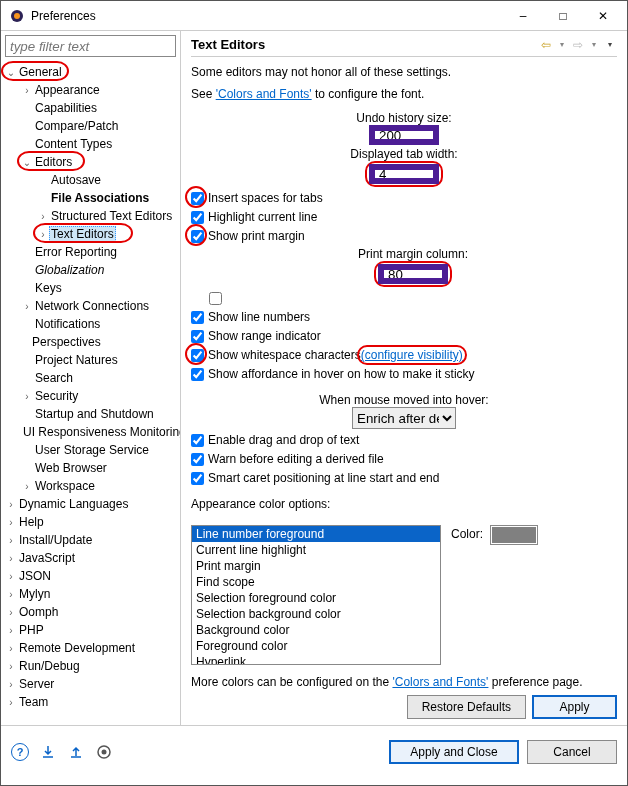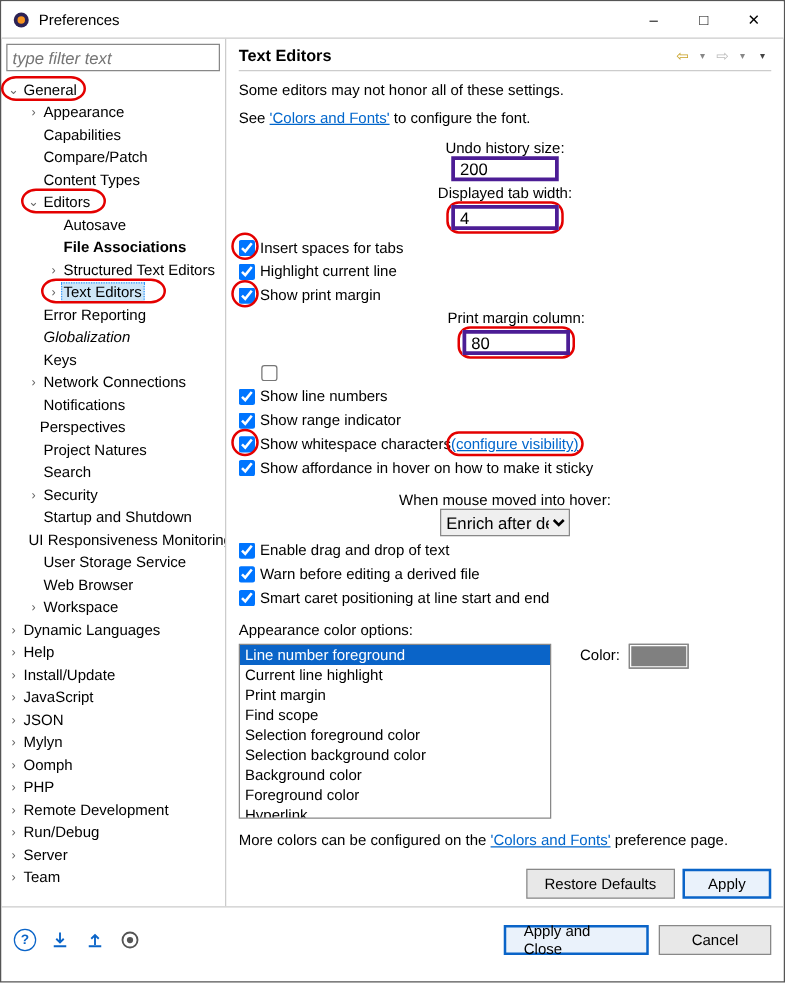--- a/index.html
+++ b/index.html
@@ -86,21 +86,21 @@
     display: flex; align-items: center;
     border-bottom: 1px solid #ccc;
     padding-bottom: 4px; margin-bottom: 6px;
   }
   .content-header h1 { font-size: 13px; font-weight: bold; margin: 0; flex: 1; }
   .nav-arrows { display: flex; gap: 2px; }
   .nav-arrows span { width: 14px; height: 14px; display: inline-flex; align-items: center; justify-content: center; }
   .row { display: flex; align-items: center; margin: 2px 0; min-height: 20px; flex-direction: column; }
   .row label.lbl { flex: 1; }
   .row input[type=text] {
-    width: 86px; height: 20px; border: 3px solid #4c1d95; padding: 1px 4px;
+    width: 70px; height: 20px; border: 6px solid #4c1d95; padding: 1px 4px;
   }
   .chk-row { display: flex; align-items: center; margin: 1px 0; min-height: 18px; }
   .chk-row input[type=checkbox] { margin: 0 4px 0 0; }
   .indent1 { margin-left: 18px; }
   a.link { color: #0066cc; text-decoration: underline; cursor: pointer; }
   .section-gap { margin-top: 10px; }
   select.combo { height: 22px; border: 1px solid #888; background: #efefef; }
   .color-list {
     width: 250px; height: 140px;
     border: 1px solid #888;
@@ -408,21 +408,21 @@
     <div class="chk-row">
       <input type="checkbox" checked="" style="">
       <span>Warn before editing a derived file</span>
     </div>
     <div class="chk-row">
       <input type="checkbox" checked="" style="">
       <span>Smart caret positioning at line start and end</span>
     </div>
 
     <div class="section-gap">Appearance color options:</div>
-    <div style="display:flex;gap:23px;margin-top:4px">
+    <div style="display:flex;gap:10px;margin-top:14px">
       <div class="color-list" id="color-list">
           <div class="item sel">Line number foreground</div>
           <div class="item">Current line highlight</div>
           <div class="item">Print margin</div>
           <div class="item">Find scope</div>
           <div class="item">Selection foreground color</div>
           <div class="item">Selection background color</div>
           <div class="item">Background color</div>
           <div class="item">Foreground color</div>
           <div class="item">Hyperlink</div>
@@ -432,21 +432,21 @@
         <span class="swatch" style="display:inline-block;vertical-align:middle;margin-left:4px"></span>
       </div>
     </div>
 
     <div style="margin-top:10px">
       <span>More colors can be configured on the </span><a class="link">'Colors and Fonts'</a><span> preference page.</span>
     </div>
 
     <div class="footer-local">
       <div class="btn">Restore Defaults</div>
-      <div class="btn primary" style="width:71px">Apply</div>
+      <div class="btn primary" style="width:85px">Apply</div>
     </div>
   </div>
 </div>
 
 <div class="dialog-footer">
   <div class="left-icons">
     <span style="color:#0a64c8;border:1.5px solid #0a64c8;border-radius:50%;font-size:11px;font-weight:bold">?</span>
     <span style="color:#0a64c8">
       <svg width="16" height="16" viewBox="0 0 16 16">
           <path d="M3 13h10M8 2v8M5 7l3 3 3-3" stroke="#0a64c8" stroke-width="1.5" fill="none"></path>
@@ -458,15 +458,15 @@
         </svg>
     </span>
     <span>
       <svg width="16" height="16" viewBox="0 0 16 16">
           <circle cx="8" cy="8" r="6" stroke="#555" stroke-width="1.5" fill="none"></circle>
           <circle cx="8" cy="8" r="2.5" fill="#555"></circle>
         </svg>
     </span>
   </div>
   <div class="spacer"></div>
-  <div class="btn primary" style="width:116px">Apply and Close</div>
+  <div class="btn primary" style="width:130px">Apply and Close</div>
   <div class="btn" style="width:90px;margin-left:8px">Cancel</div>
 </div>
 
 </body></html>

